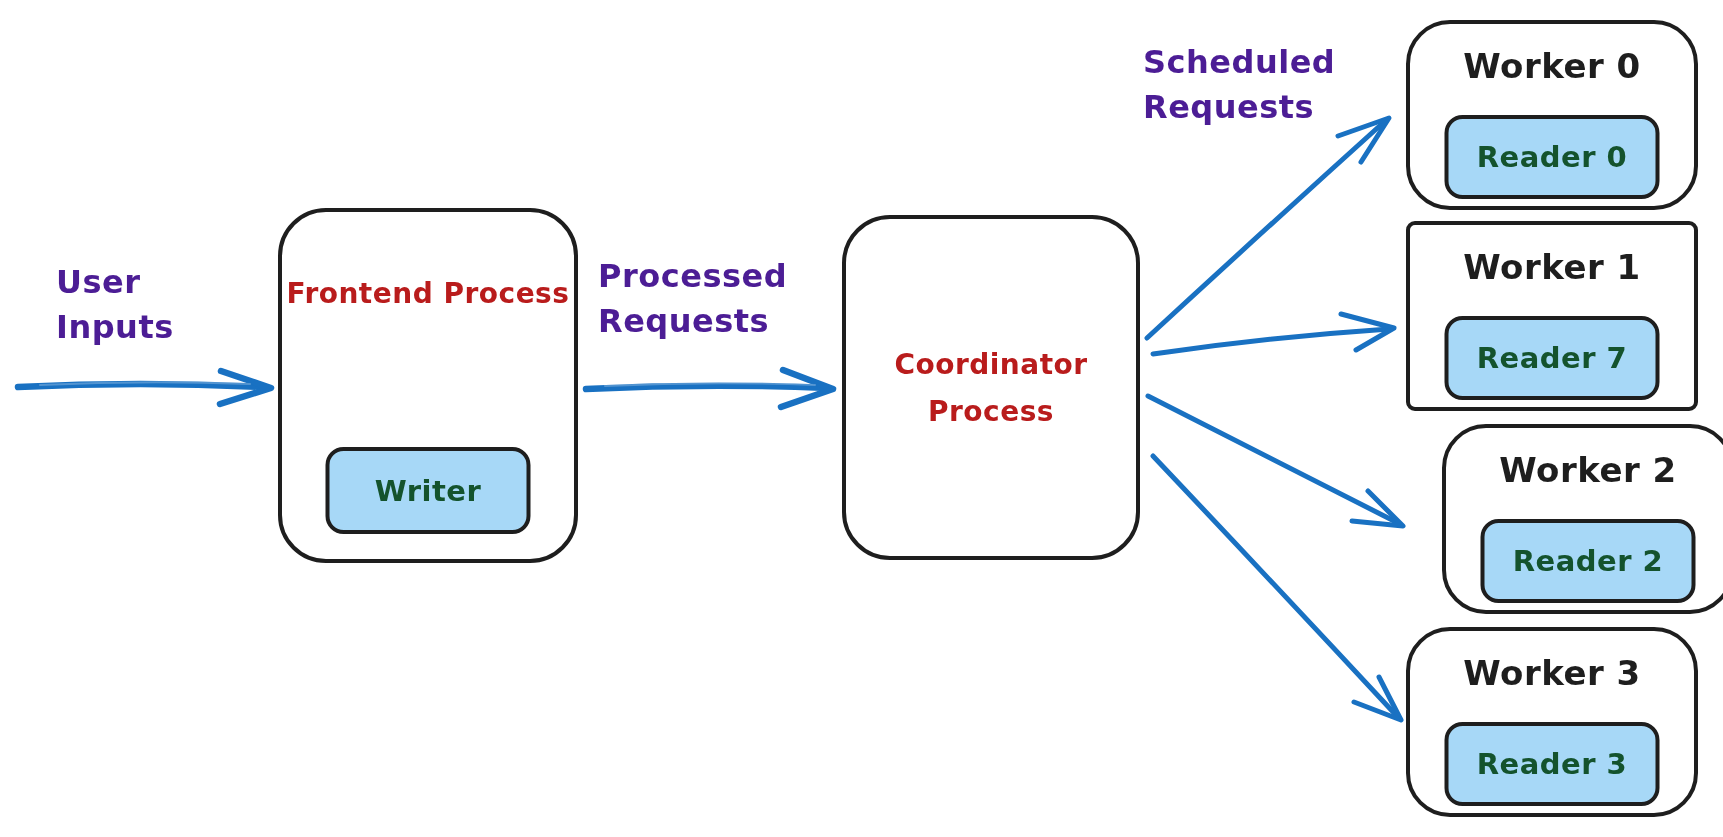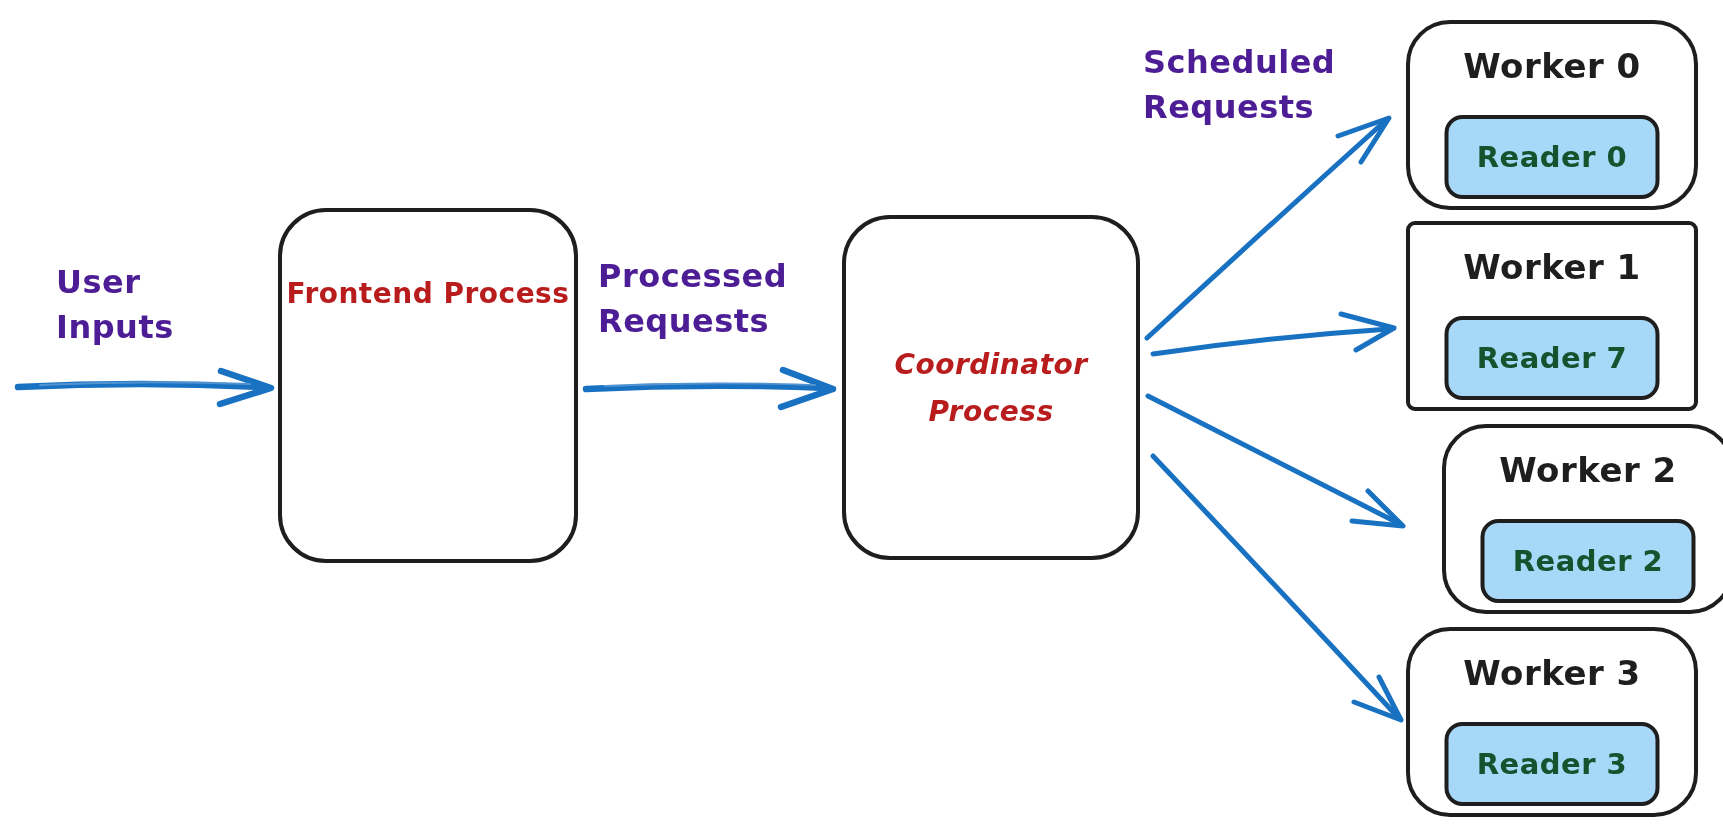--- a/index.html
+++ b/index.html
@@ -133,23 +133,26 @@
   </svg>
 
   <div class="flow-label" id="user-inputs-label">User Inputs</div>
 
   <div class="flow-label" id="processed-label">Processed Requests</div>
 
   <div class="flow-label" id="scheduled-label">Scheduled Requests</div>
 
   <div class="node-box" id="frontend-box" style="left:278px; top:208px; width:300px; height:355px;">
     <div class="node-title">Frontend Process</div>
+    <div class="chip" id="writer-chip">
+      <span>Writer</span>
+    </div>
   </div>
 
-  <div class="node-box" id="coordinator-box" style="left:842px; top:215px; width:298px; height:345px;font-style:italic;">
+  <div class="node-box" id="coordinator-box" style="left:842px; top:215px; width:298px; height:345px;">
     <div class="node-title">Coordinator Process</div>
   </div>
 
   <div class="worker-box" style="top:20px;">
     <div class="worker-label">Worker 0</div>
     <div class="chip reader-chip">
       <span>Reader 0</span>
     </div>
   </div>
 

